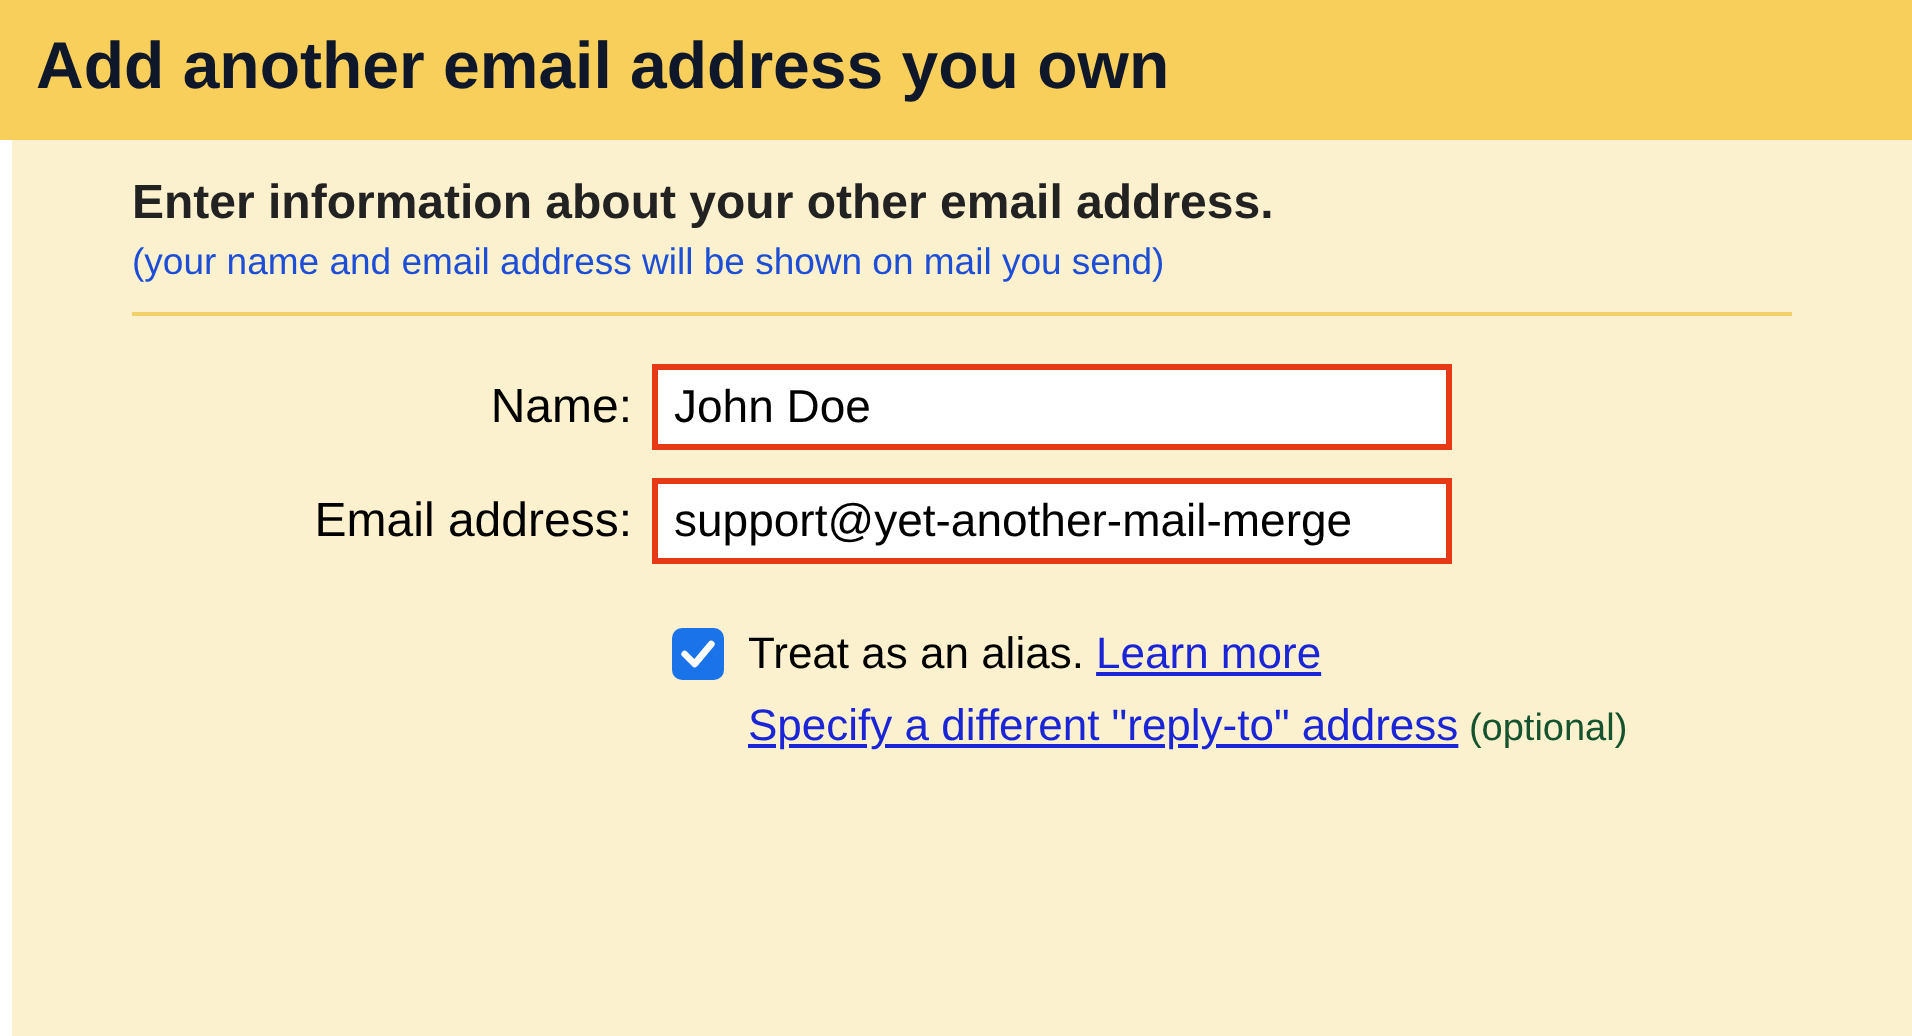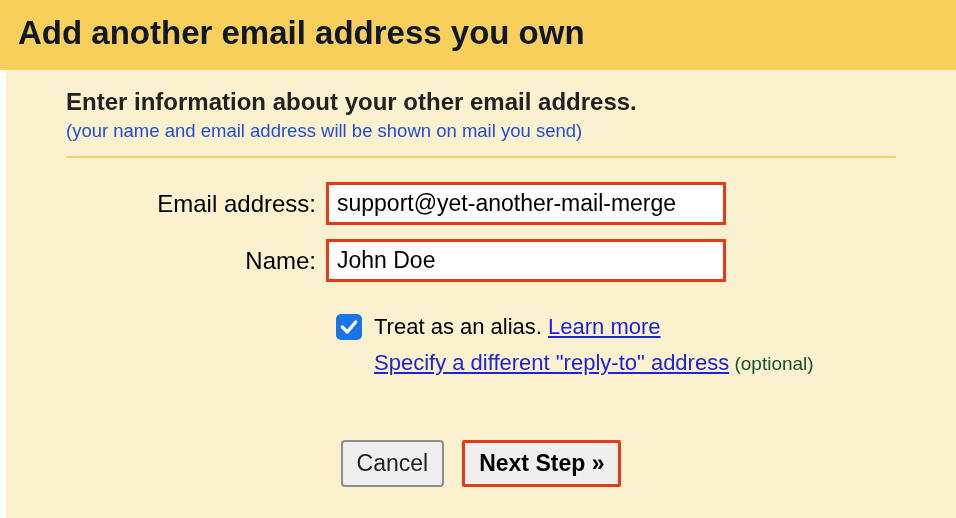--- a/index.html
+++ b/index.html
@@ -131,45 +131,41 @@
 <div class="header-bar">
   <div class="header-title">Add another email address you own</div>
 </div>
 
 <div class="body-panel">
   <div class="subheading">Enter information about your other email address.</div>
   <div class="subnote">(your name and email address will be shown on mail you send)</div>
   <hr class="divider">
 
   <div class="form-row">
-    <div class="label-col">Email address:</div>
+    <div class="label-col">Name:</div>
     <div class="input-col">
-      <input type="text" class="highlighted" value="support@yet-another-mail-merge" style="">
+      <input type="text" class="highlighted" value="John Doe" style="">
     </div>
   </div>
 
   <div class="form-row">
-    <div class="label-col">Name:</div>
+    <div class="label-col">Email address:</div>
     <div class="input-col">
-      <input type="text" class="highlighted" value="John Doe" style="">
+      <input type="text" class="highlighted" value="support@yet-another-mail-merge" style="">
     </div>
   </div>
 
   <div class="checkbox-row">
     <span class="checkbox">
       <svg width="20" height="20" viewBox="0 0 24 24">
           <path d="M4 12 L10 18 L20 6" stroke="#fff" stroke-width="4" fill="none" stroke-linecap="round" stroke-linejoin="round"></path>
         </svg>
     </span>
     <span>
       <span>Treat as an alias. </span><a class="link">Learn more</a>
     </span>
   </div>
 
   <div class="reply-row">
     <a class="link">Specify a different "reply-to" address</a><span class="optional"> (optional)</span>
   </div>
 
-  <div class="button-row">
-    <button class="btn-cancel">Cancel</button>
-    <button class="btn-next">Next Step »</button>
-  </div>
 </div>
 
 </body></html>

